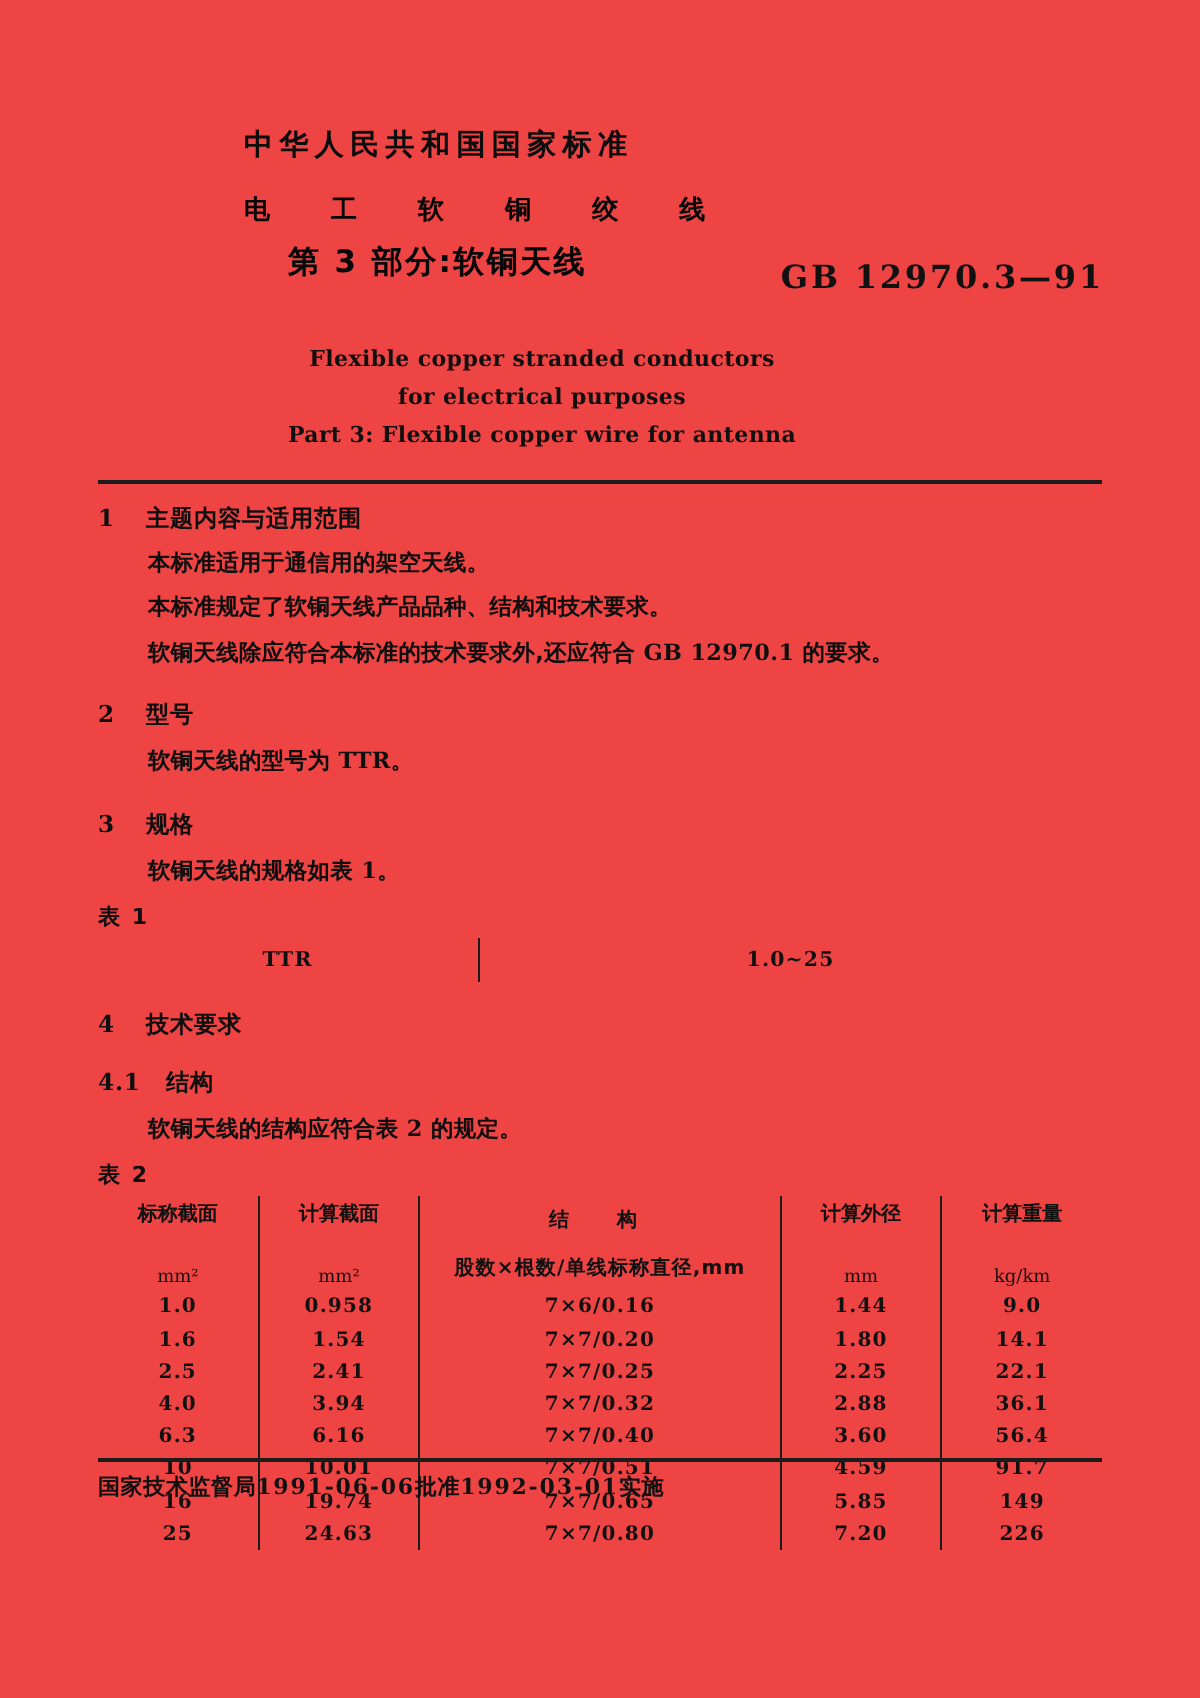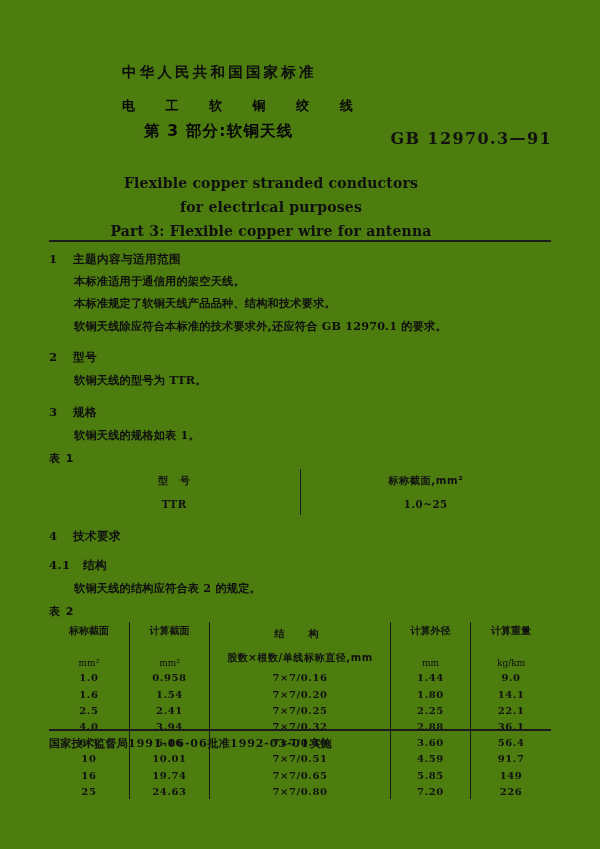--- a/index.html
+++ b/index.html
@@ -13,21 +13,21 @@
     font-family: "DejaVu Sans", "Liberation Sans", sans-serif;
     color: #111;
     position: relative;
     overflow: hidden;
   }
   .page {
     position: absolute;
     left: 0; top: 0;
     width: 600px;
     height: 849px;
-    background: #4d7c0f;
+    background: #ef4444;
   }
 
   
   .masthead {
     position: absolute;
     left: 48px;
     top: 63px;
     width: 504px;
   }
   .national-title {
@@ -68,21 +68,21 @@
     font-size: 16px;
     letter-spacing: 1.4px;
     white-space: nowrap;
   }
 
   .en-block {
     margin-top: 20px;
     text-align: center;
     font-family: "DejaVu Serif", "Liberation Serif", serif;
     font-weight: bold;
-    font-size: 14px;
+    font-size: 11px;
     letter-spacing: 0.2px;
     color: #101010;
     line-height: 1.72;
     padding-right: 58px;
   }
   .en-block .en-l1 { padding-left: 0px; }
   .en-block .en-l2 { padding-left: 0px; }
   .en-block .en-l3 { padding-left: 0px; }
 
   
@@ -241,24 +241,20 @@
     <p class="para"><span>软铜天线的型号为 </span><span class="lat">TTR</span><span>。</span></p>
 
     <div class="sec-head">
       <span class="num">3</span><span>规格</span>
     </div>
     <p class="para"><span>软铜天线的规格如表 </span><span class="lat">1</span><span>。</span></p>
 
     <div class="tbl-caption">表 1</div>
     <table class="gb" id="table1">
       <tbody>
-        <tr class="hdr">
-          <td class="t-topline t-midline hdr-cn" style="width:50%">型　号</td>
-          <td class="t-topline t-midline vline hdr-cn" style="width:50%">标称截面,mm²</td>
-        </tr>
         <tr>
           <td class="t-botline num-cell">TTR</td>
           <td class="t-botline vline num-cell">1.0~25</td>
         </tr>
       </tbody>
     </table>
 
     <div class="sec-head">
       <span class="num">4</span><span>技术要求</span>
     </div>
@@ -290,21 +286,21 @@
             <div class="unit">kg/km</div>
           </td>
         </tr>
         <tr class="hdr">
           <td class="t-midline vline hdr-cn">股数×根数/单线标称直径,mm</td>
         </tr>
 
         <tr>
           <td class="num-cell">1.0</td>
           <td class="num-cell vline">0.958</td>
-          <td class="num-cell vline">7×7/0.16</td>
+          <td class="num-cell vline">7×6/0.16</td>
           <td class="num-cell vline">1.44</td>
           <td class="num-cell vline">9.0</td>
         </tr>
         <tr>
           <td class="num-cell">1.6</td>
           <td class="num-cell vline">1.54</td>
           <td class="num-cell vline">7×7/0.20</td>
           <td class="num-cell vline">1.80</td>
           <td class="num-cell vline">14.1</td>
         </tr>

